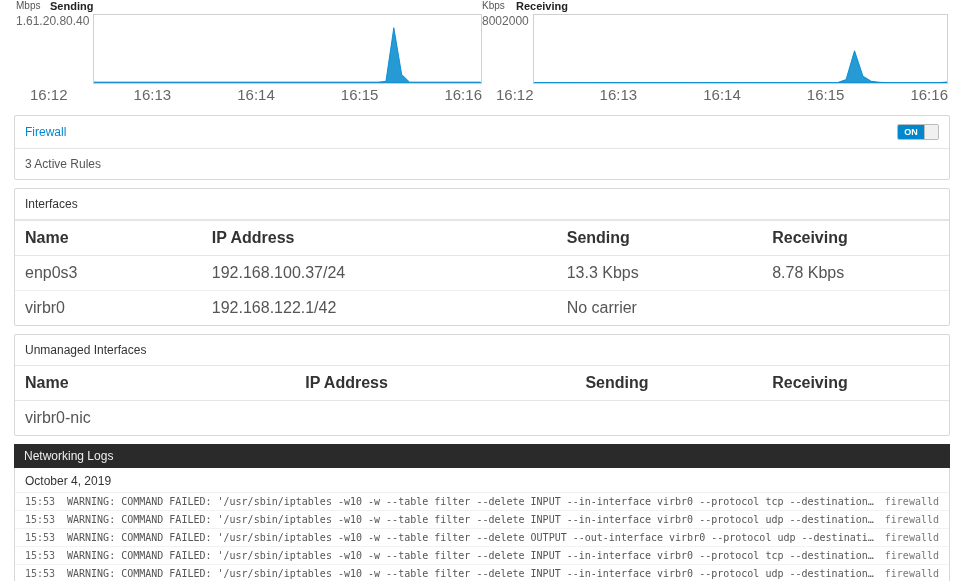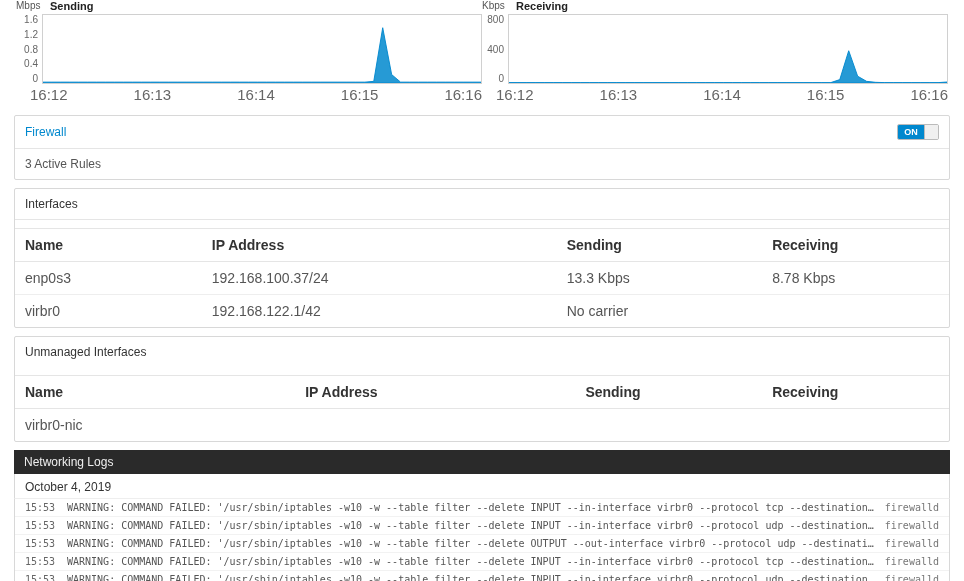--- a/index.html
+++ b/index.html
@@ -13,22 +13,22 @@
   .charts-row { display: flex; padding: 0 16px 4px 16px; }
   .chart-block { flex: 1; position: relative; }
   .chart-unit {
     position: absolute; top: 0; left: 0; font-size: 10px; color: #555;
   }
   .chart-title {
     position: absolute; top: 0; left: 34px; font-size: 11px; font-weight: 600; color: #222;
   }
   .chart-area { margin-top: 14px; display: flex; }
   .y-axis {
-    display: flex; flex-direction: column; justify-content: space-between;
-    font-size: 10px; color: #666; text-align: right; padding-right: 4px;
+    display: flex; flex-direction: row; justify-content: space-between;
+    font-size: 12px; color: #666; text-align: right; padding-right: 4px;
     height: 70px; min-width: 26px;
   }
   .plot {
     flex: 1; height: 70px; border: 1px solid #d0d0d0; position: relative;
     background: #fff;
   }
   .plot svg { width: 100%; height: 100%; display: block; }
   .x-axis {
     display: flex; justify-content: space-between; font-size: 15px; color: #666;
     margin-left: 14px; padding-top: 2px;
@@ -52,21 +52,21 @@
     flex: 0 0 26px; background: #0088ce; color: #fff; font-size: 9px;
     display: flex; align-items: center; justify-content: center; font-weight: 600;
   }
   .toggle .knob { flex: 1; background: #f0f0f0; border-left: 1px solid #bbb; }
   .panel-body { padding: 8px 10px; font-size: 12px; color: #555; }
   .btn {
     border: 1px solid #bbb; background: #f5f5f5; padding: 3px 8px;
     font-size: 11px; border-radius: 2px; cursor: pointer; color: #333;
   }
   .btn-row { display: flex; gap: 4px; }
-  table { width: 100%; border-collapse: collapse; font-size: 14px; margin-top: 8px; }
+  table { width: 100%; border-collapse: collapse; font-size: 16px; }
   th {
     text-align: left; font-weight: 600; padding: 8px 10px;
     border-top: 1px solid #e5e5e5; border-bottom: 1px solid #e5e5e5;
     color: #333; background: #fff;
   }
   td { padding: 8px 10px; border-bottom: 1px solid #eee; color: #555; }
   tr:last-child td { border-bottom: none; }
   .col-name { width: 20%; }
   .col-ip   { width: 38%; }
   .col-send { width: 22%; }
@@ -118,21 +118,21 @@
         <span>16:15</span>
         <span>16:16</span>
       </div>
   </div>
   <div class="chart-block">
     <span class="chart-unit">Kbps</span>
     <span class="chart-title">Receiving</span>
     <div class="chart-area">
       <div class="y-axis" id="yaxis-1">
           <span>800</span>
-          <span>400</span>
+          <span>200</span>
           <span>0</span>
         </div>
       <div class="plot">
         <svg id="svg-1" viewBox="0 0 500 70" preserveAspectRatio="none">
             <path d="M0,70 L0.0,69.6 L10.2,69.6 L20.4,69.6 L30.6,69.6 L40.8,69.6 L51.0,69.6 L61.2,69.6 L71.4,69.6 L81.6,69.6 L91.8,69.6 L102.0,69.6 L112.2,69.6 L122.4,69.6 L132.7,69.6 L142.9,69.6 L153.1,69.6 L163.3,69.6 L173.5,69.6 L183.7,69.6 L193.9,69.6 L204.1,69.6 L214.3,69.6 L224.5,69.6 L234.7,69.6 L244.9,69.6 L255.1,69.6 L265.3,69.6 L275.5,69.6 L285.7,69.6 L295.9,69.6 L306.1,69.6 L316.3,69.6 L326.5,69.6 L336.7,69.6 L346.9,69.6 L357.1,69.6 L367.3,69.6 L377.6,66.5 L387.8,36.8 L398.0,63.0 L408.2,68.3 L418.4,69.3 L428.6,69.6 L438.8,69.6 L449.0,69.6 L459.2,69.6 L469.4,69.6 L479.6,69.6 L489.8,69.6 L500.0,69.0 L500,70 Z" fill="#0088ce" fill-opacity="0.85" stroke="#0088ce" stroke-width="1"></path>
           </svg>
       </div>
     </div>
     <div class="x-axis" id="xaxis-1">
         <span>16:12</span>

